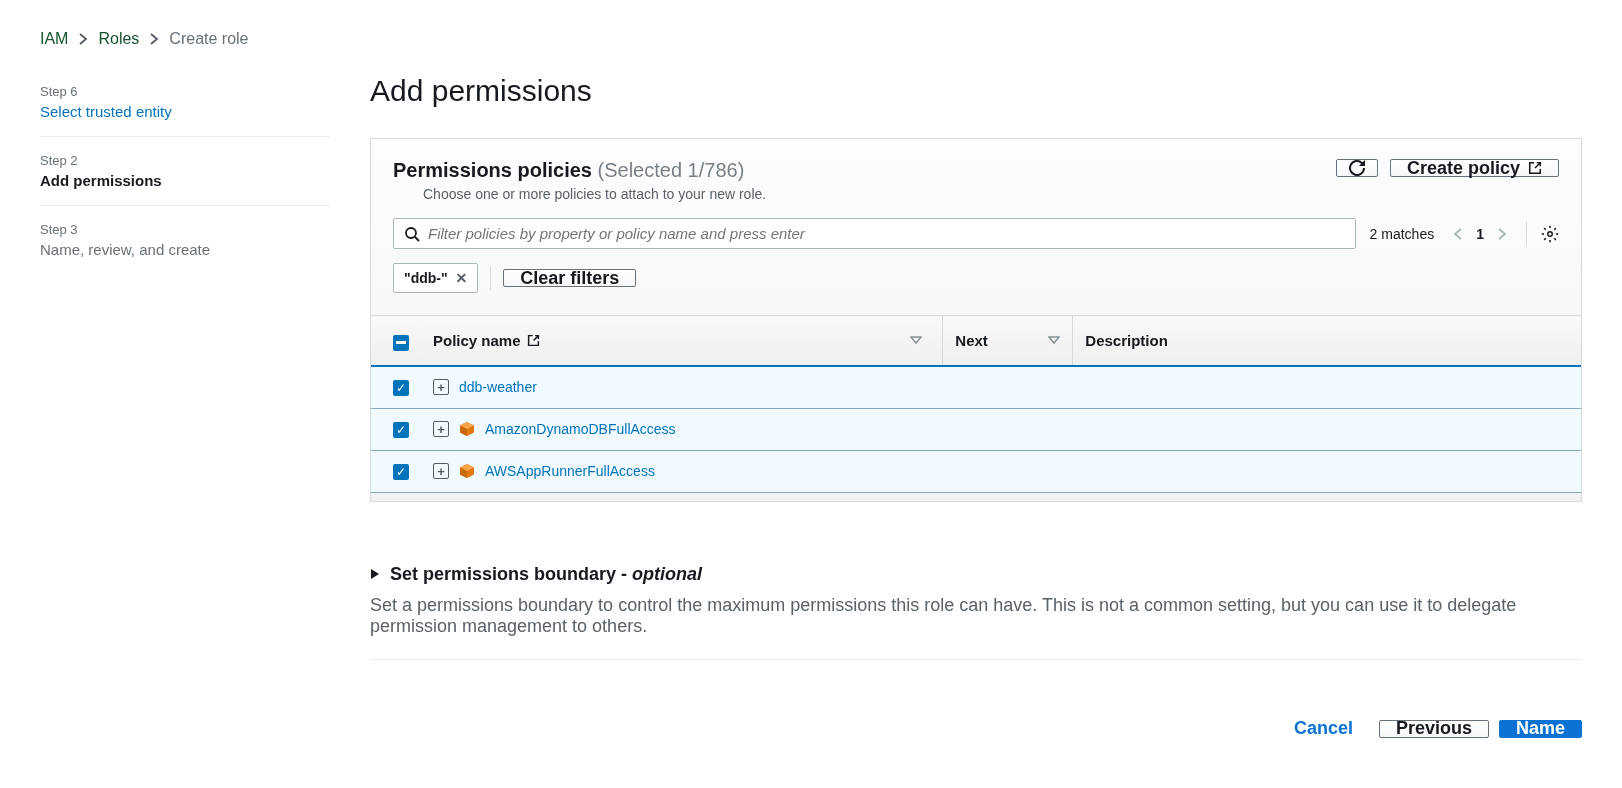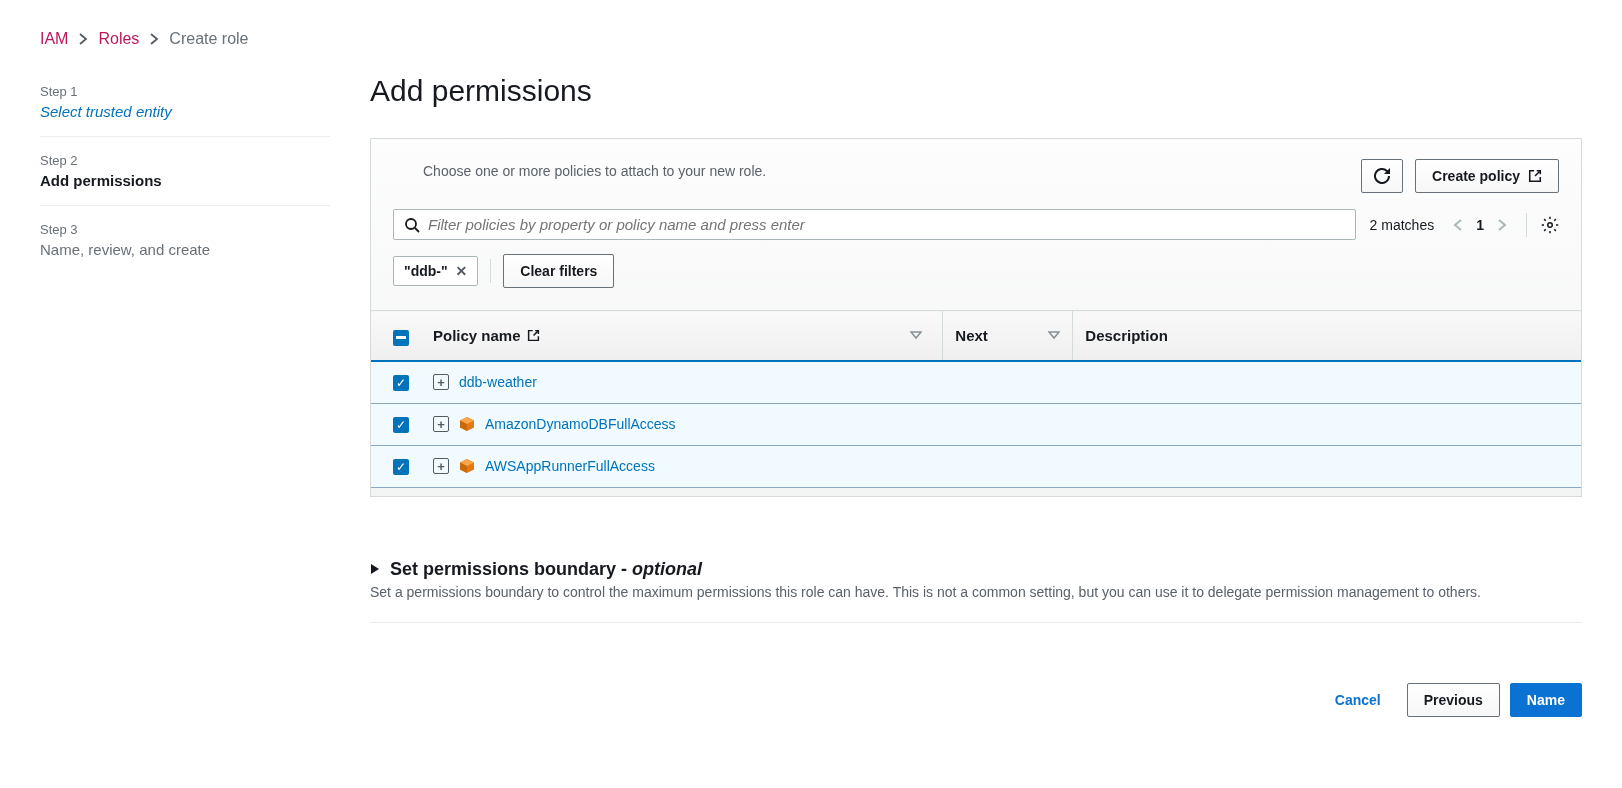--- a/index.html
+++ b/index.html
@@ -11,35 +11,35 @@
       padding: 0 40px;
     }
     
     .breadcrumb {
       display: flex;
       align-items: center;
       gap: 10px;
       padding: 30px 0 20px 0;
       font-size: 16px;
     }
-    .breadcrumb a { color: #be185d; text-decoration: none; }
+    .breadcrumb a { color: #14532d; text-decoration: none; }
     .breadcrumb .sep { color: #545b64; }
     .breadcrumb .current { color: #687078; }
 
     
     .layout { display: flex; gap: 40px; }
     .sidebar { width: 290px; flex-shrink: 0; }
     .main { flex: 1; min-width: 0; padding-top: 6px; }
 
     
     .step { padding: 16px 0; color: #687078; }
     .step + .step { border-top: 1px solid #eaeded; }
     .step-num { font-size: 13px; color: #687078; margin-bottom: 4px; }
     .step-title { font-size: 15px; }
-    .step.completed .step-title { color: #0073bb; font-style: italic; }
+    .step.completed .step-title { color: #0073bb; }
     .step.active .step-title { color: #16191f; font-weight: 700; }
 
     
     h1 { font-size: 30px; font-weight: 400; color: #16191f; margin-bottom: 30px; }
 
     
     .panel {
       border: 1px solid #d5dbdb;
       background: linear-gradient(#fdfdfe, #f2f3f3);
       padding: 20px 22px 0 22px;
@@ -58,25 +58,25 @@
 
     
     .btn {
       display: inline-flex;
       align-items: center;
       gap: 8px;
       padding: 6px 16px;
       border: 1px solid #687078;
       background: linear-gradient(#fff, #f7f7f7);
       color: #16191f;
-      font-size: 14px;
+      font-size: 18px;
       font-weight: 700;
       border-radius: 2px;
       cursor: pointer;
-      height: 34px;
+      height: 18px;
     }
     .btn.icon-only { padding: 6px 12px; }
     .btn.primary { background: #0972d3; border-color: #0972d3; color: #fff; }
     .btn.link { border: none; background: none; color: #0972d3; font-weight: 700; padding: 6px 16px; }
 
     
     .filter-bar { display: flex; align-items: center; gap: 14px; margin-bottom: 14px; flex-wrap: wrap; }
     .search-box {
       display: flex; align-items: center; gap: 8px;
       border: 1px solid #aab7b8; background: #fff;
@@ -139,21 +139,21 @@
     .aws-cube {
       width: 16px; height: 16px; display: inline-block;
     }
     svg { display: block; }
     .th-text { display: flex; align-items: center; gap: 6px; }
 
     
     .boundary { border-bottom: 1px solid #eaeded; padding: 10px 0 22px 0; margin-bottom: 60px; }
     .boundary-title { display: flex; align-items: center; gap: 10px; font-size: 18px; font-weight: 700; margin-top: 28px; }
     .boundary-title .optional { font-style: italic; font-weight: 700; }
-    .boundary-desc { font-size: 14px; color: #5a6169; margin-top: 4px; }
+    .boundary-desc { font-size: 18px; color: #5a6169; margin-top: 10px; }
 
     
     .footer { display: flex; justify-content: flex-end; gap: 10px; padding-bottom: 30px; }
   </style>
 </head>
 <body>
 
 <div class="breadcrumb">
   <a href="#">IAM</a>
   <span class="sep">
@@ -166,39 +166,43 @@
     <svg width="10" height="12" viewBox="0 0 10 12">
         <path d="M2 1 L8 6 L2 11" fill="none" stroke="#545b64" stroke-width="1.8"></path>
       </svg>
   </span>
   <span class="current">Create role</span>
 </div>
 
 <div class="layout">
   <div class="sidebar">
     <div class="step completed">
-      <div class="step-num">Step 1</div>
+      <div class="step-num">Step 6</div>
       <div class="step-title">Select trusted entity</div>
     </div>
     <div class="step active">
       <div class="step-num">Step 2</div>
       <div class="step-title">Add permissions</div>
     </div>
     <div class="step">
       <div class="step-num">Step 3</div>
       <div class="step-title">Name, review, and create</div>
     </div>
   </div>
 
   <div class="main">
     <h1>Add permissions</h1>
 
     <div class="panel">
       <div class="panel-header">
         <div>
+          <div class="panel-title-row">
+            <span>Permissions policies</span>
+            <span class="panel-title-count">(Selected 1/786)</span>
+          </div>
           <div class="panel-desc">Choose one or more policies to attach to your new role.</div>
         </div>
         <div class="panel-actions">
           <button class="btn icon-only">
             <span>
               <svg width="16" height="16" viewBox="0 0 16 16">
                   <path d="M13.6 2.3A8 8 0 1 0 16 8h-2a6 6 0 1 1-1.8-4.3L10 6h6V0z" fill="#16191f"></path>
                 </svg>
             </span>
           </button>

